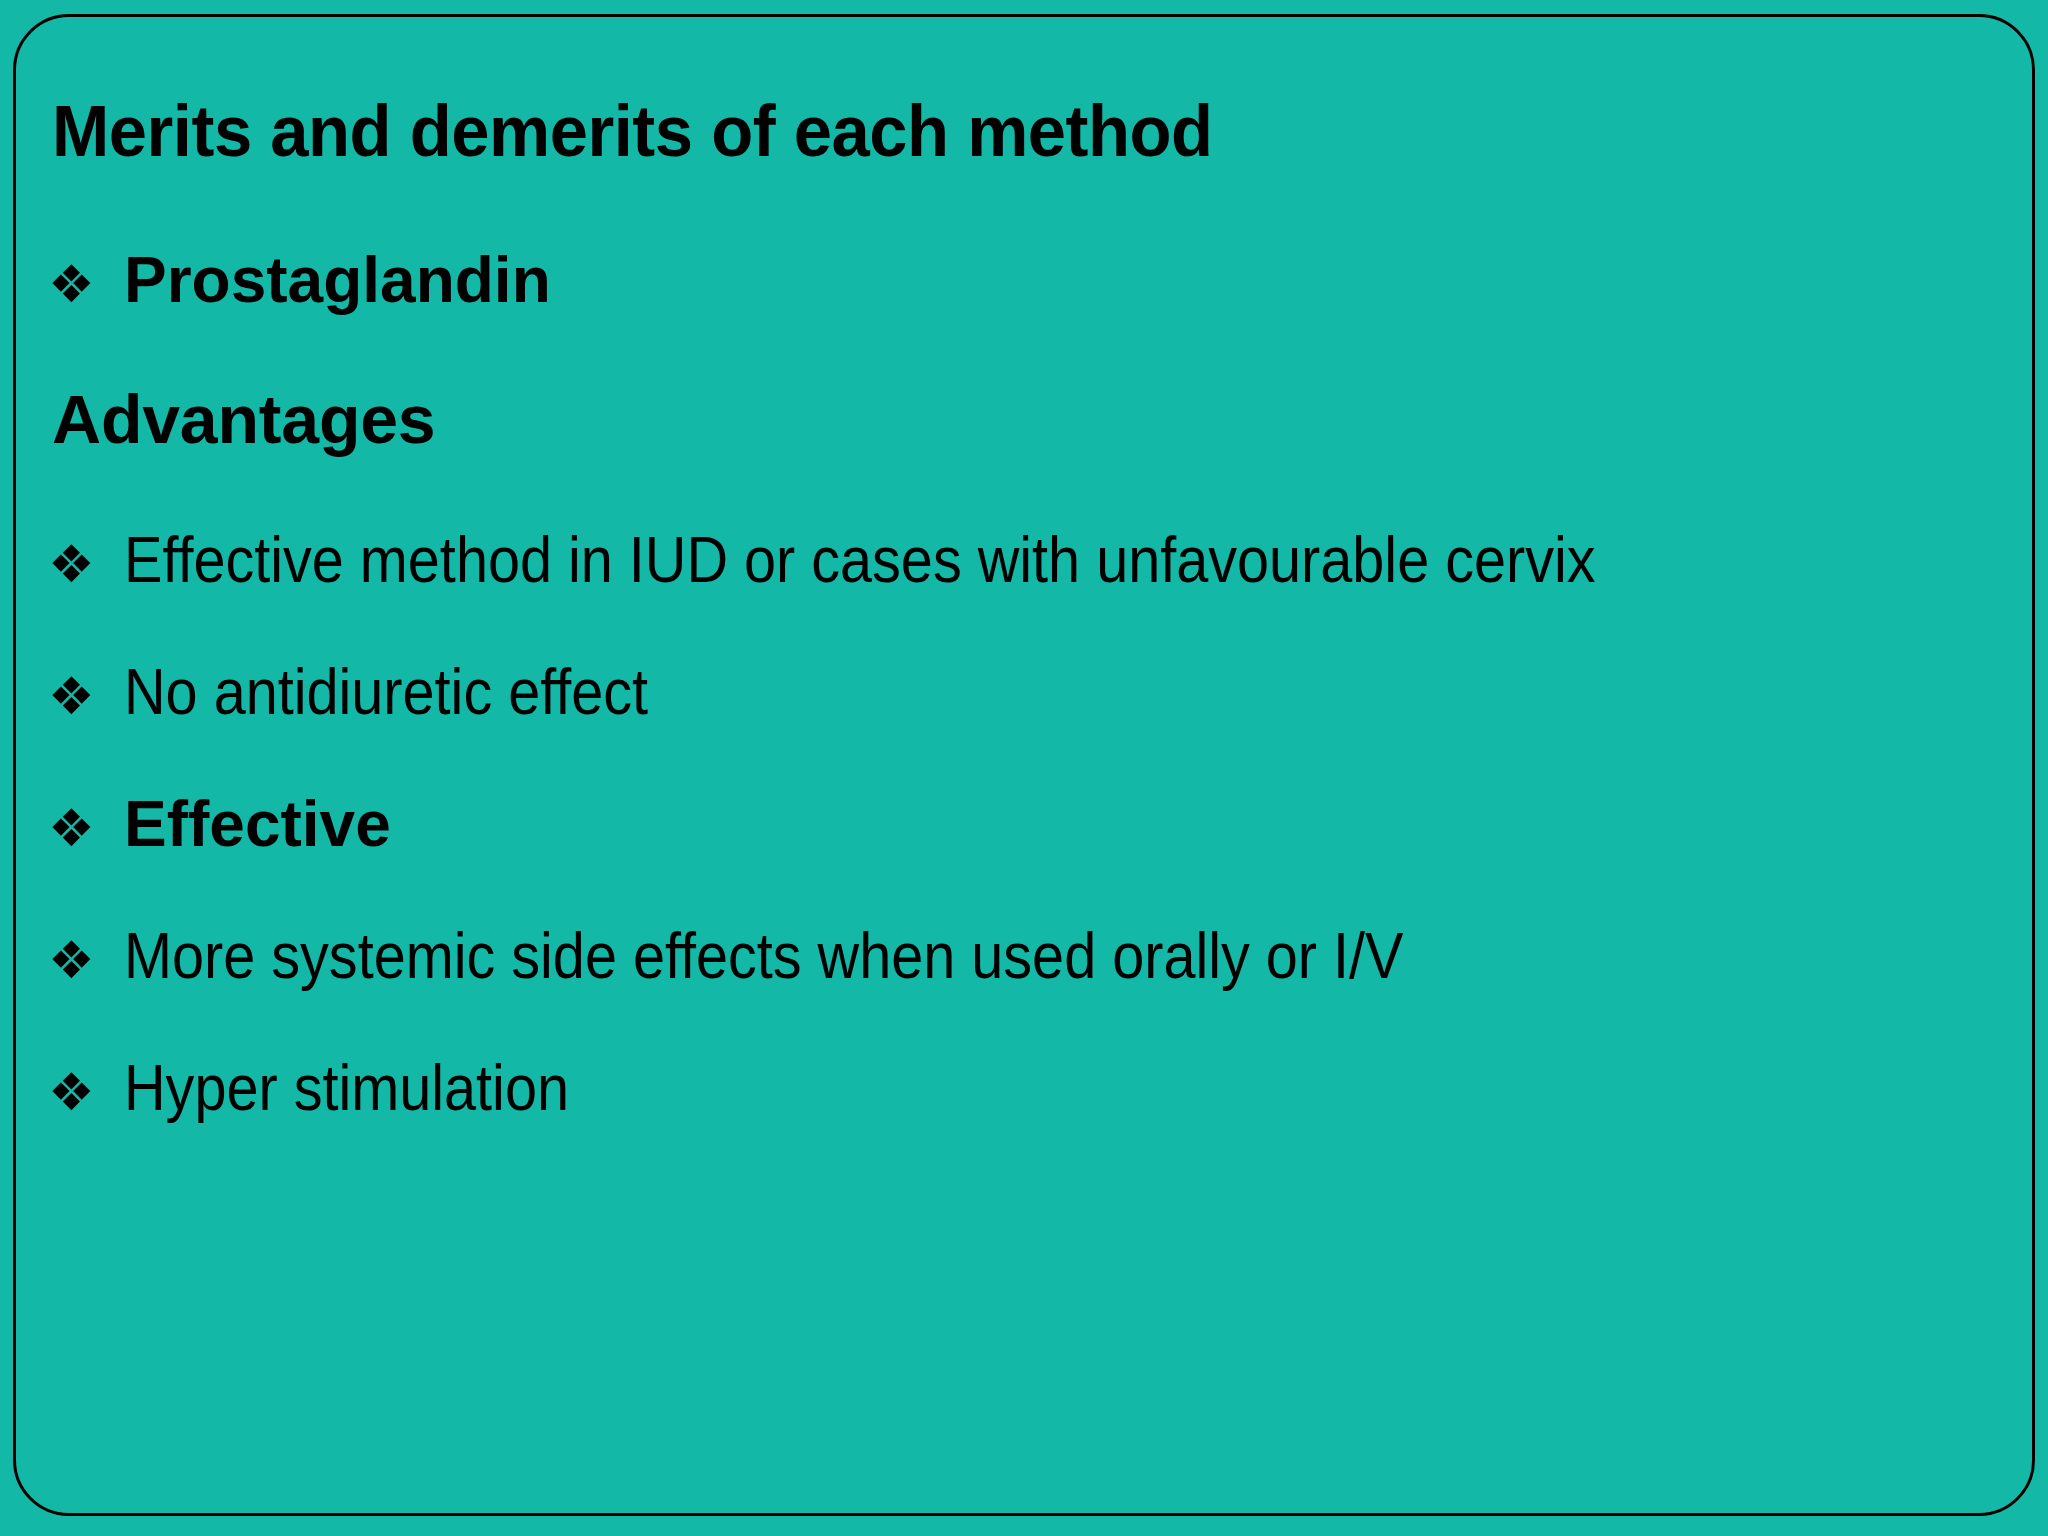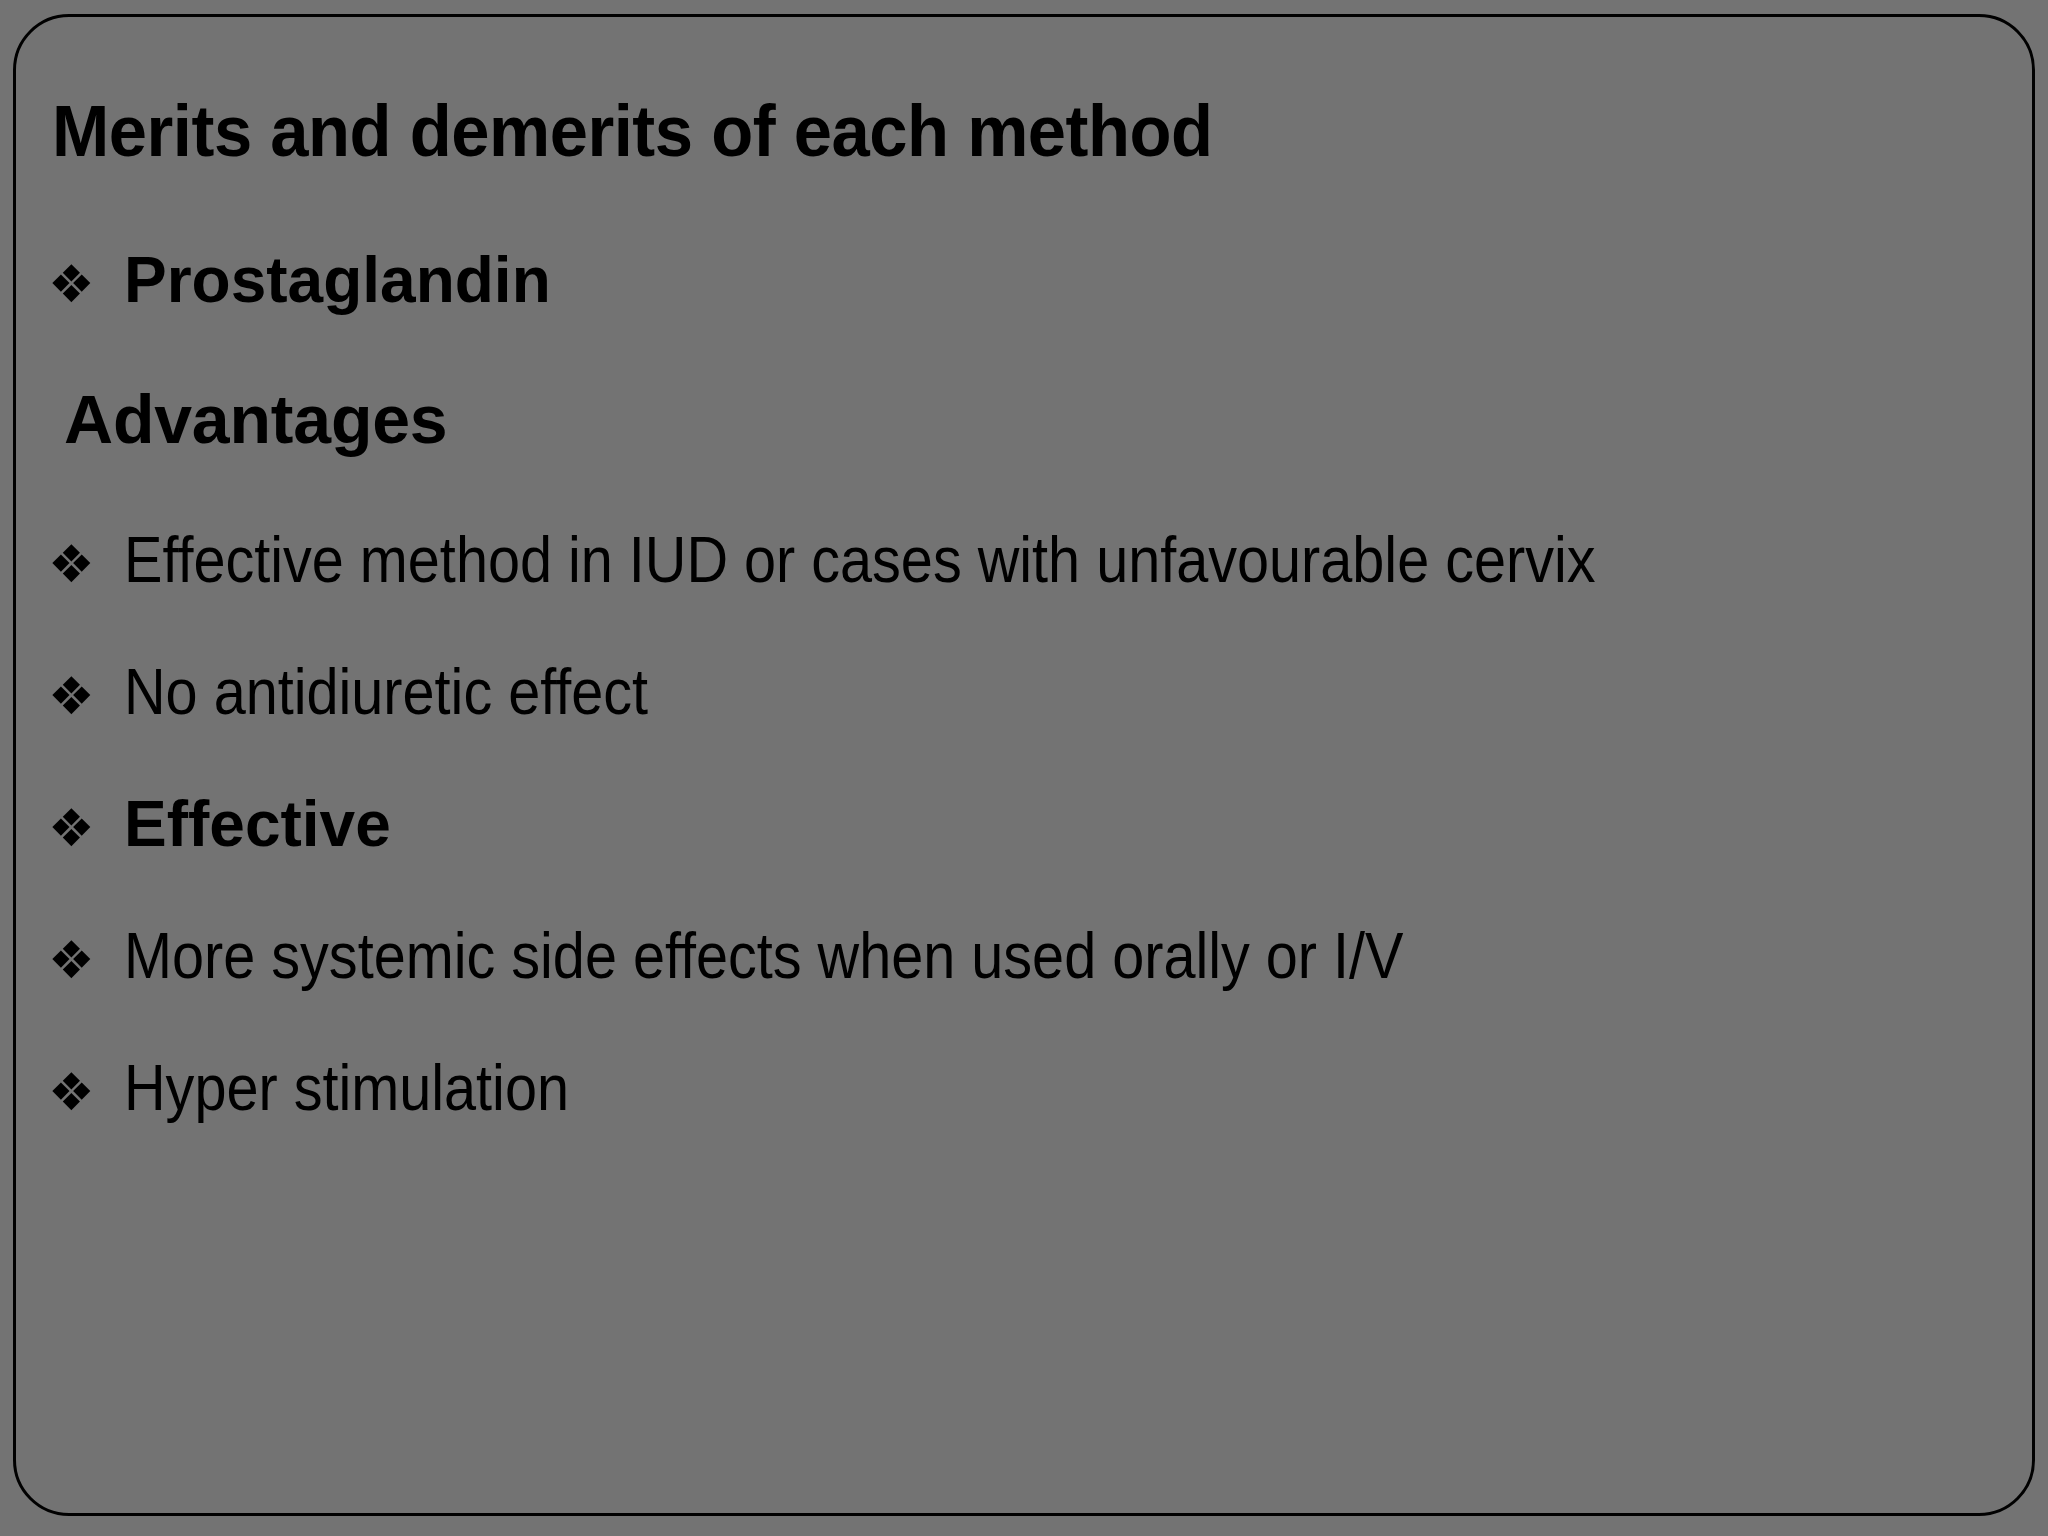--- a/index.html
+++ b/index.html
@@ -12,21 +12,21 @@
     height: 1536px;
     overflow: hidden;
     font-family: "Liberation Sans", sans-serif;
     -webkit-font-smoothing: antialiased;
   }
 
   #slide {
     position: relative;
     width: 2048px;
     height: 1536px;
-    background: #737373;
+    background: #14b8a6;
     box-sizing: border-box;
   }
 
   
   #slide-frame {
     position: absolute;
     left: 13px;
     top: 14px;
     width: 2022px;
     height: 1502px;
@@ -53,21 +53,21 @@
     color: #000000;
     letter-spacing: -0.5px;
     white-space: nowrap;
     line-height: 1.0;
     transform: scaleX(0.955);
     transform-origin: left top;
   }
 
   .section-heading {
     position: absolute;
-    left: 64px;
+    left: 52px;
     font-size: 68px;
     font-weight: bold;
     color: #000000;
     white-space: nowrap;
     line-height: 1.0;
     letter-spacing: -0.2px;
   }
 
   .bullet-row {
     position: absolute;

